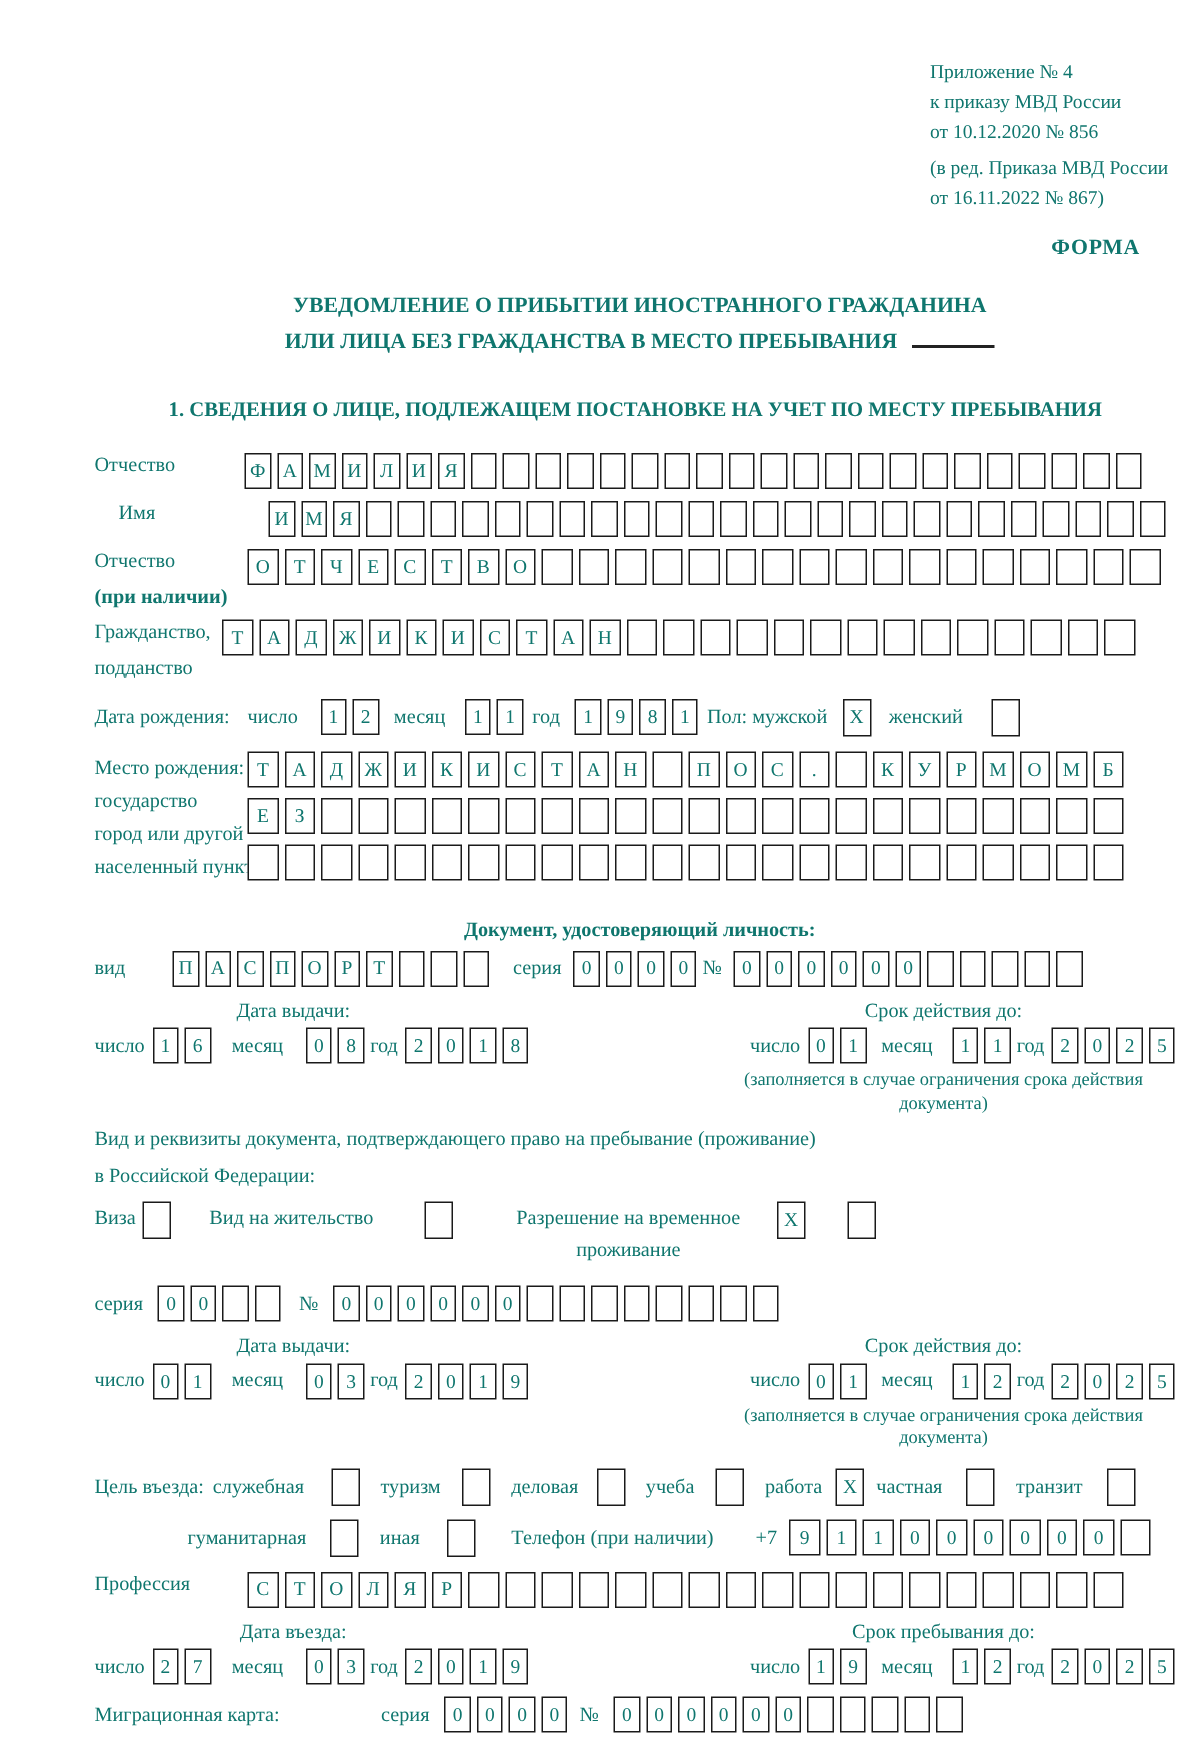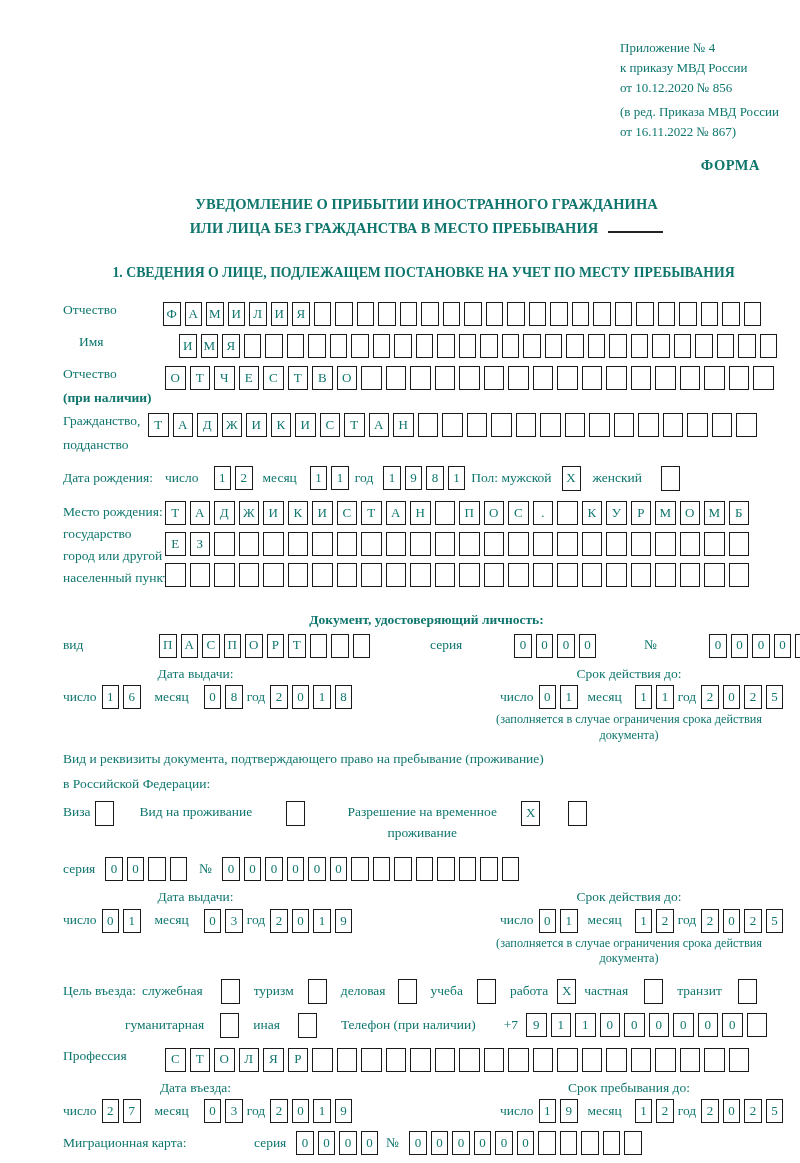--- a/index.html
+++ b/index.html
@@ -330,21 +330,21 @@
           <span class="cell"></span>
           <span class="cell"></span>
           <span class="cell"></span>
           <span class="cell"></span>
         </div>
     </div>
   </div>
 
   <div class="center bold" style="margin-top:20px;">Документ, удостоверяющий личность:</div>
 
-  <div class="row dgroup nowrap" style="margin-top:5px;gap:44px;">
+  <div class="row dgroup nowrap" style="margin-top:5px;">
     <span class="lbl" style="width:47px;">вид</span>
     <span class="boxrow">
         <span class="cell">П</span>
         <span class="cell">А</span>
         <span class="cell">С</span>
         <span class="cell">П</span>
         <span class="cell">О</span>
         <span class="cell">Р</span>
         <span class="cell">Т</span>
         <span class="cell"></span>
@@ -426,21 +426,21 @@
   <div style="margin-top:8px;">в Российской Федерации:</div>
 
   <div class="optrow">
     <div class="opt">
       <span class="txt">Виза</span>
       <span class="boxrow cb" style="margin-left:4px;">
           <span class="cell"></span>
         </span>
     </div>
     <div class="opt" style="margin-left:22px;">
-      <span class="txt">Вид на проживание</span>
+      <span class="txt">Вид на жительство</span>
       <span class="boxrow cb" style="margin-left:34px;">
           <span class="cell"></span>
         </span>
     </div>
     <div class="opt" style="margin-left:24px;">
       <span class="txt c" style="width:178px;">Разрешение на временное проживание</span>
       <span class="boxrow cb" style="margin-left:10px;">
           <span class="cell">X</span>
         </span>
     </div>

